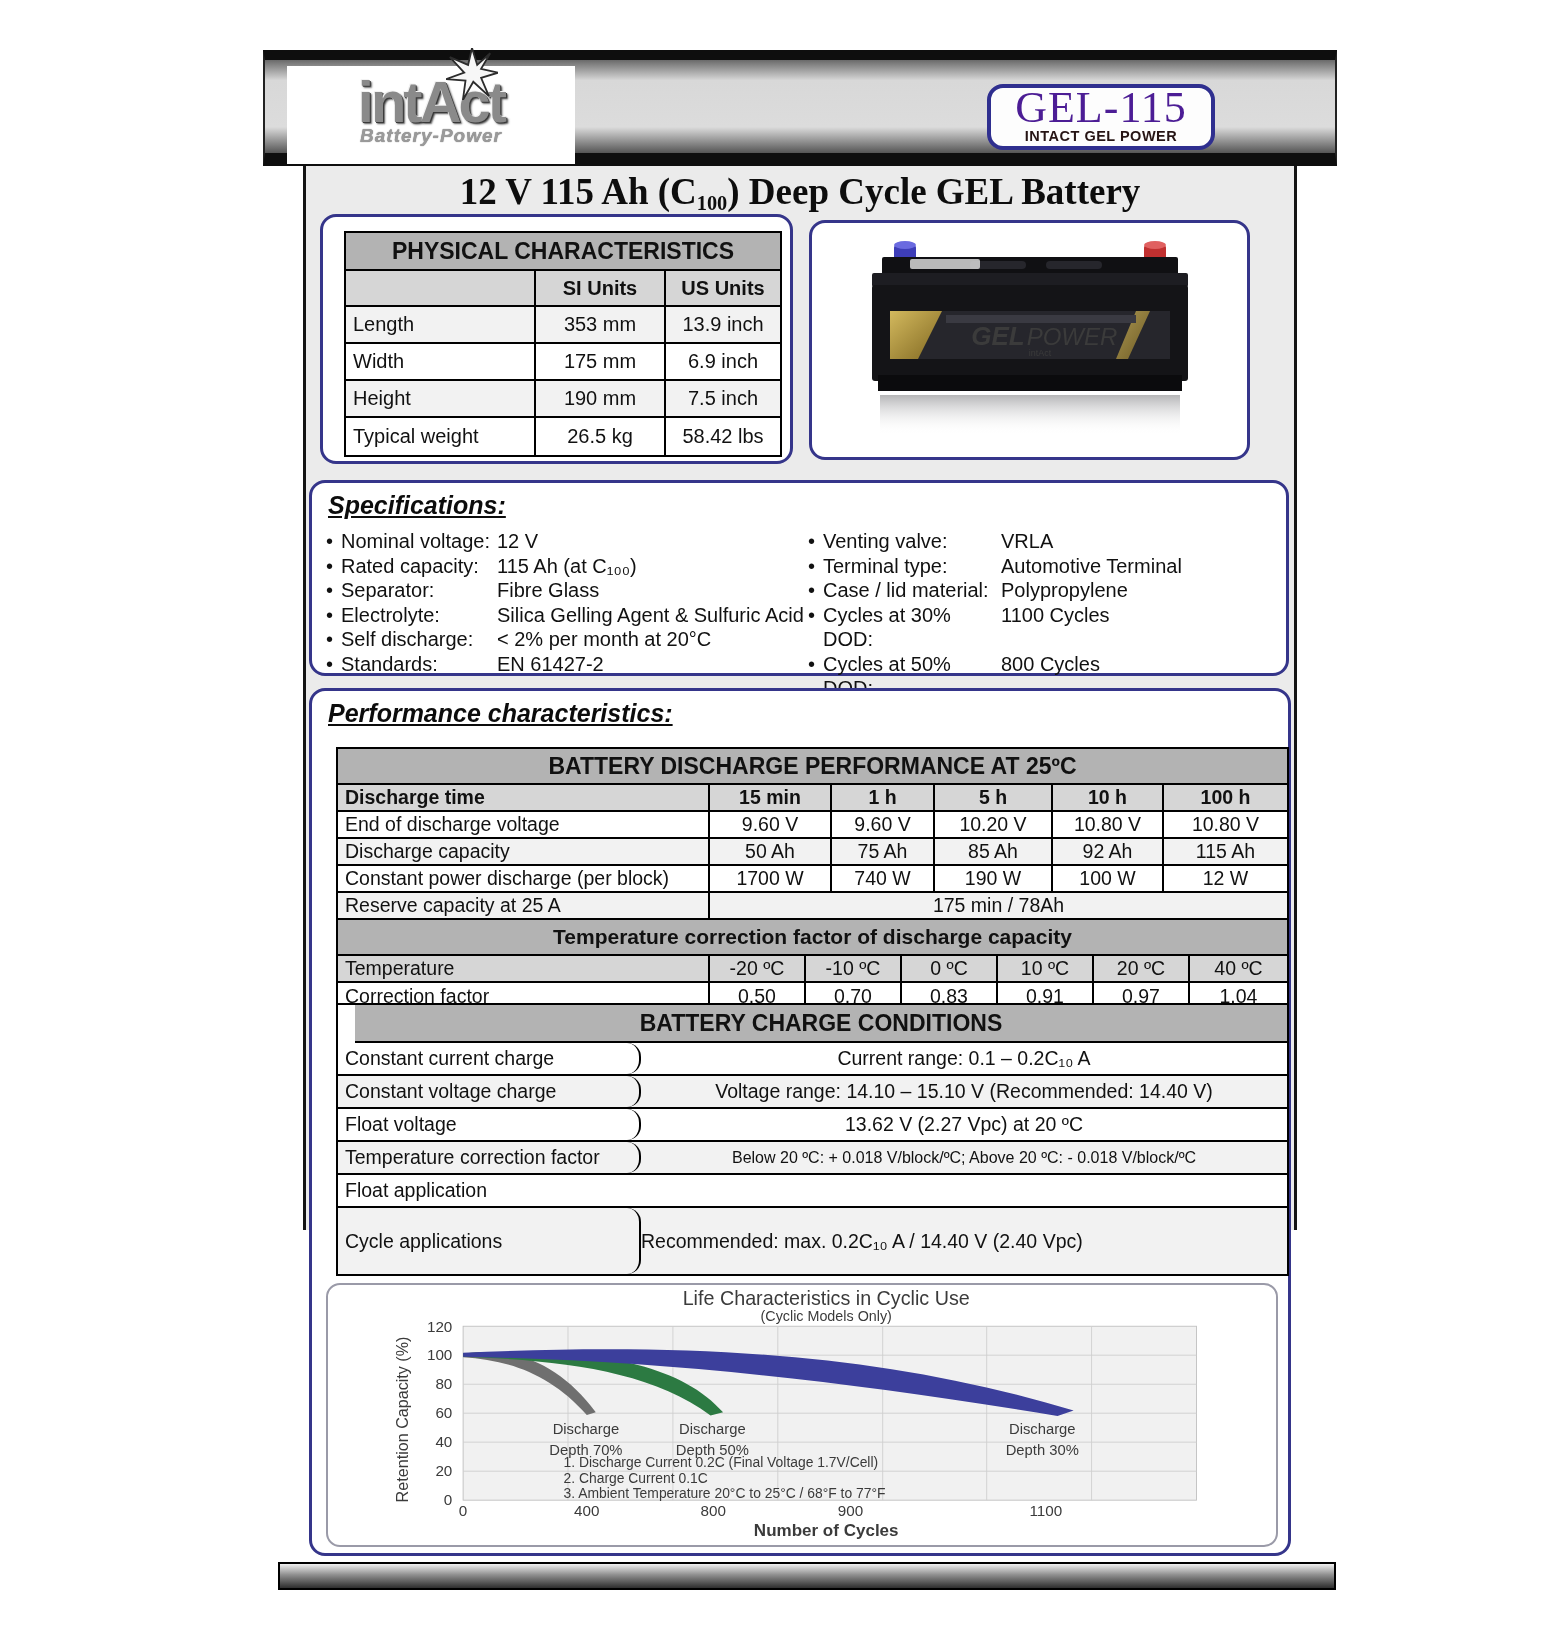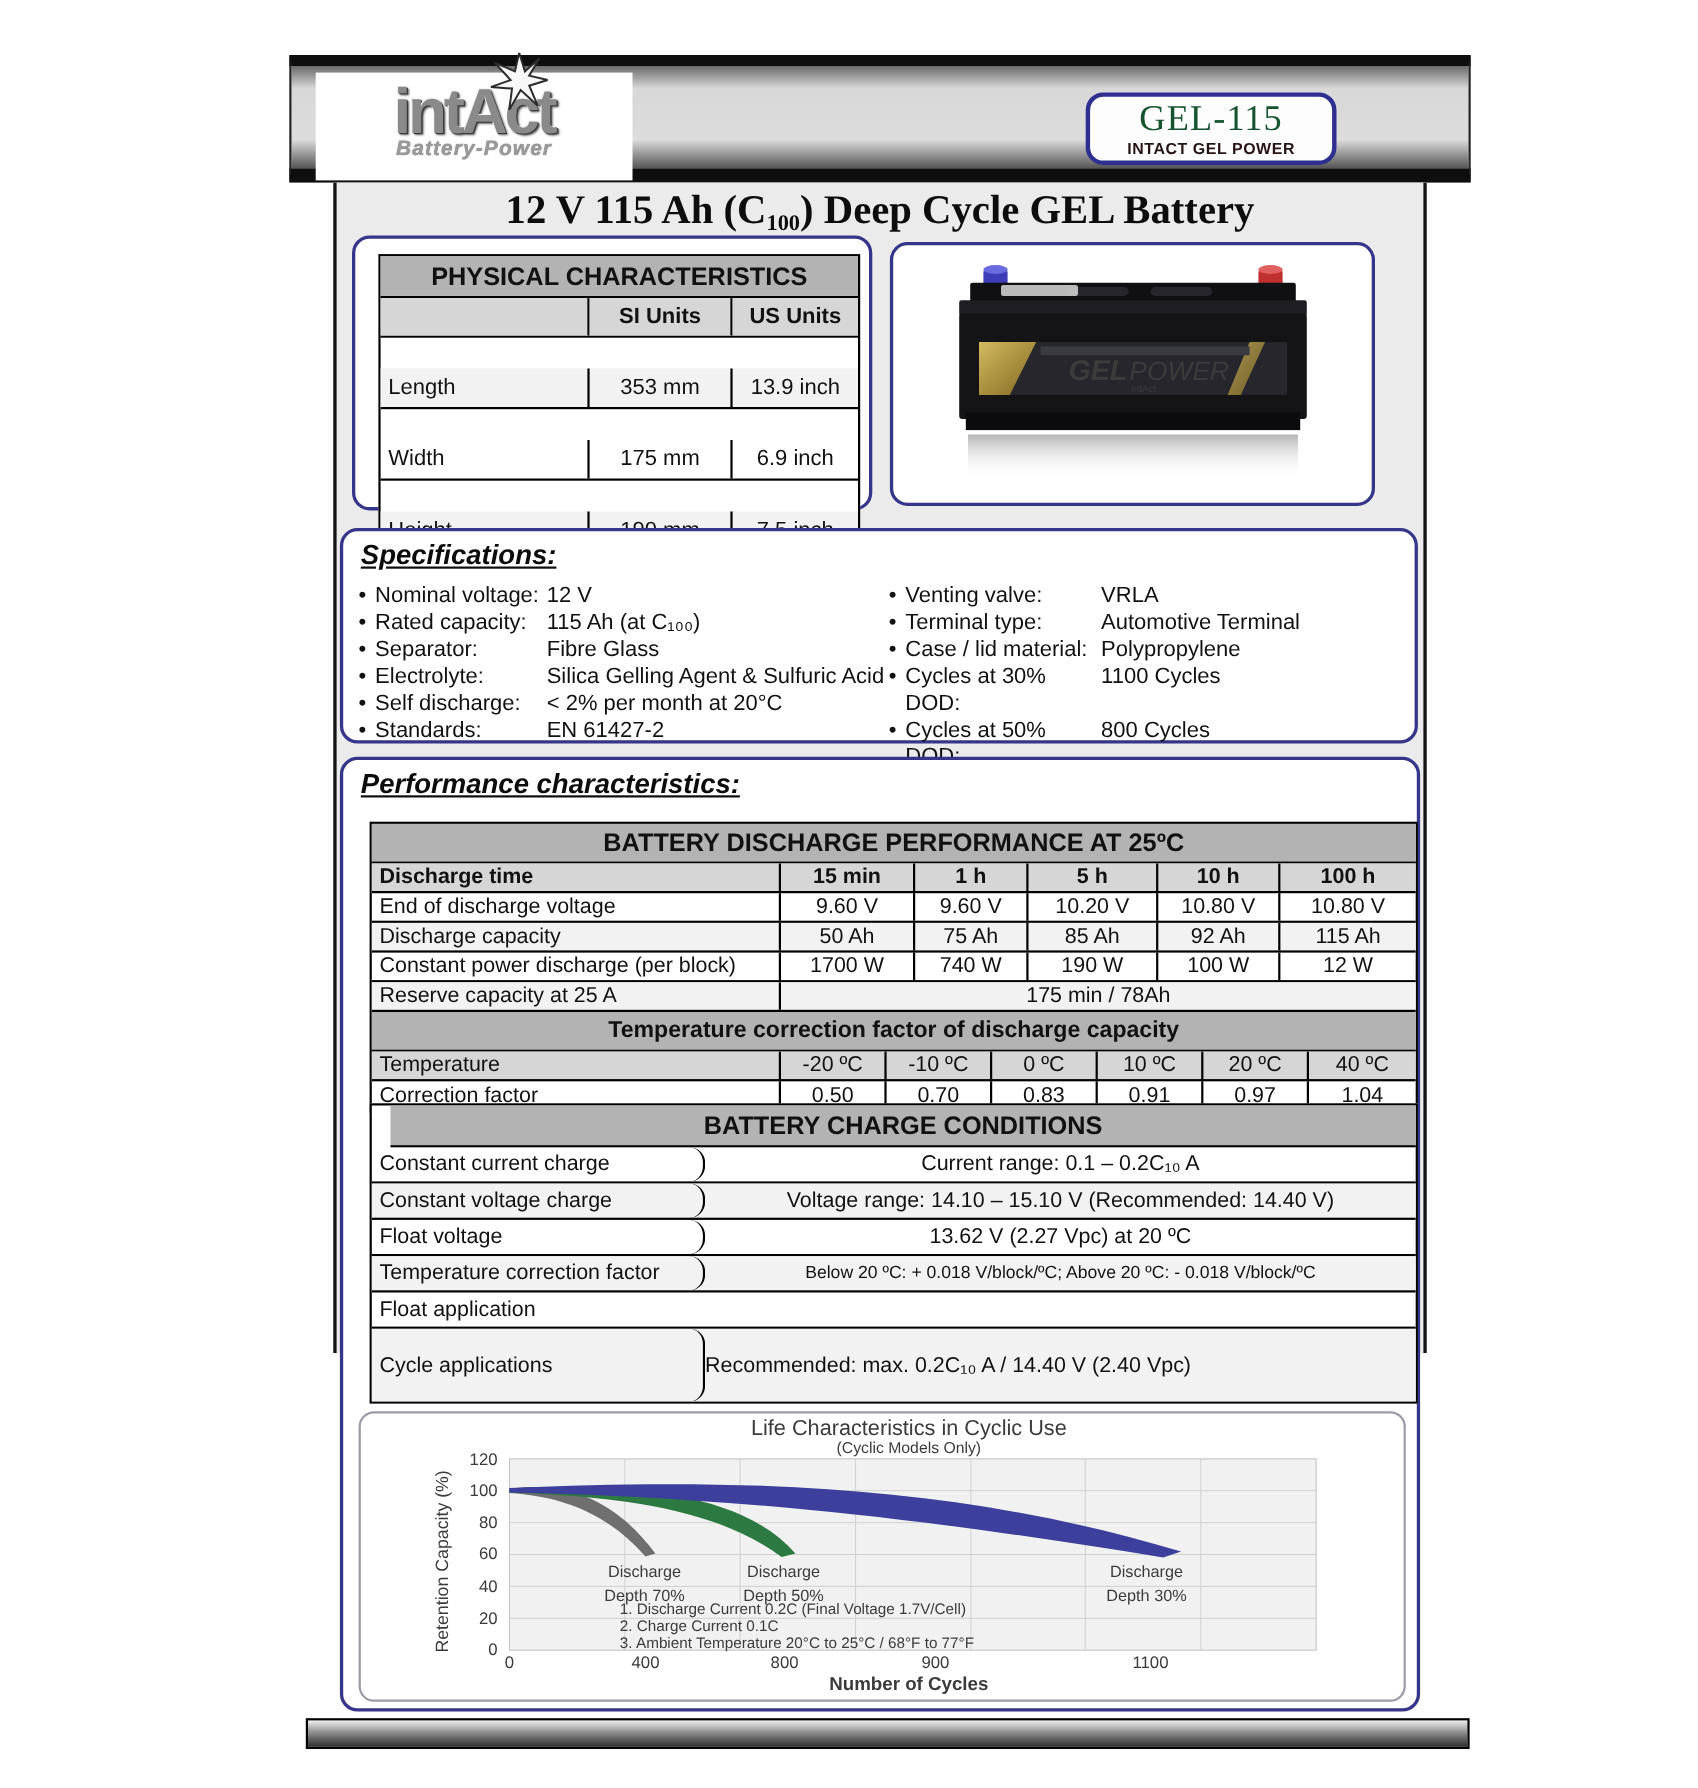--- a/index.html
+++ b/index.html
@@ -12,21 +12,21 @@
     background:linear-gradient(180deg,#6a6a6a 0%,#d8d8d8 22%,#dcdcdc 72%,#555 100%);}
   .logo-box{position:absolute;left:22px;top:6px;width:288px;height:98px;background:#fff;text-align:center;}
   .logo-word{position:relative;display:inline-block;margin-top:2px;font-weight:900;font-size:58px;
     letter-spacing:-3px;color:#8a8a8a;
     text-shadow:-1px -1px 0 #f2f2f2,1px 1px 0 #3a3a3a,2px 2px 2px #555;}
   .logo-star{position:absolute;left:88px;top:-20px;width:52px;height:52px;}
   .logo-sub{margin-top:-10px;font-style:italic;font-weight:bold;font-size:19px;letter-spacing:1px;
     color:#9a9a9a;text-shadow:0 0 1px #666;}
   .badge{position:absolute;left:722px;top:24px;width:228px;height:66px;box-sizing:border-box;
     border:4px solid #2f2f8f;border-radius:16px;background:#fdfdfd;text-align:center;}
-  .badge-model{font-family:"Liberation Serif", serif;font-size:33px;line-height:40px;color:#14532d;letter-spacing:1px;}
+  .badge-model{font-family:"Liberation Serif", serif;font-size:44px;line-height:40px;color:#4c1d95;letter-spacing:1px;}
   .badge-sub{font-size:14.5px;font-weight:bold;color:#261414;letter-spacing:.5px;}
   
   .content{position:absolute;left:303px;top:166px;width:994px;height:1064px;box-sizing:border-box;
     background:#ebebeb;border-left:3px solid #141414;border-right:3px solid #141414;}
   .page-title{position:absolute;left:0;top:4px;width:100%;text-align:center;
     font-family:"Liberation Serif", serif;font-weight:bold;font-size:37px;color:#0d0d0d;}
   .page-title .sub{font-size:0.55em;vertical-align:-0.3em;}
   .panel{position:absolute;background:#fff;border:3px solid #35358a;border-radius:16px;box-sizing:border-box;}
   .panel.physical{left:14px;top:48px;width:473px;height:250px;}
   .panel.battery{left:503px;top:54px;width:441px;height:240px;}
@@ -38,21 +38,21 @@
   .r:last-child{border-bottom:none;}
   .c{border-right:2px solid #000;display:flex;align-items:center;justify-content:center;
      box-sizing:border-box;white-space:nowrap;overflow:hidden;}
   .c:last-child{border-right:none;}
   .c.lbl{justify-content:flex-start;padding-left:7px;}
   .hdr{background:#b3b3b3;font-weight:bold;font-size:23px;justify-content:center;}
   .subhdr{background:#d6d6d6;font-weight:bold;}
   .shade{background:#f2f2f2;}
   
   .phys{left:21px;top:14px;width:434px;}
-  .phys .rh{height:38px;} .phys .rs{height:36px;} .phys .rd{height:37px;margin-top:28px;}
+  .phys .rh{height:38px;} .phys .rs{height:36px;} .phys .rd{height:37px;}
   .phys .c0{width:190px;} .phys .c1{width:130px;} .phys .c2{width:114px;}
   
   .spec-head,.perf-head{position:absolute;left:16px;font-weight:bold;font-style:italic;
     font-size:25px;text-decoration:underline;color:#0c0c0c;}
   .spec-head{top:8px;} .perf-head{top:8px;}
   .spec-cols{position:absolute;left:14px;top:46px;right:6px;display:flex;font-size:20px;}
   .spec-col.left{width:482px;} .spec-col.right{flex:1;}
   .spec-item{display:flex;line-height:24.5px;}
   .spec-item .bullet{width:15px;}
   .spec-col.left .spec-label{width:156px;}

